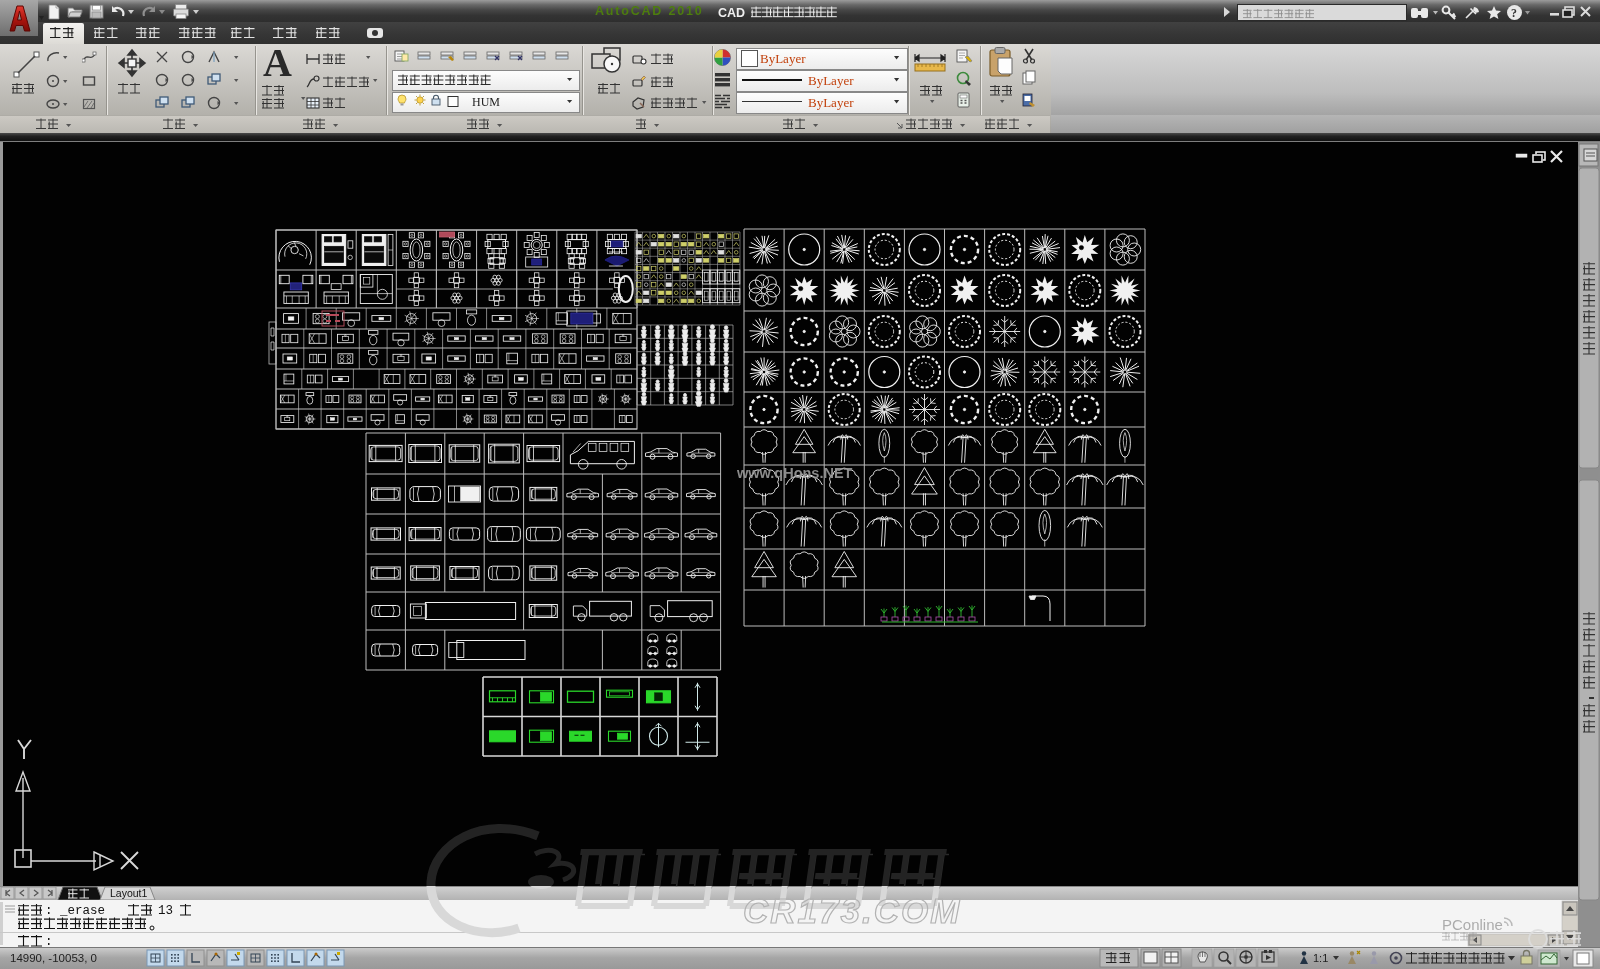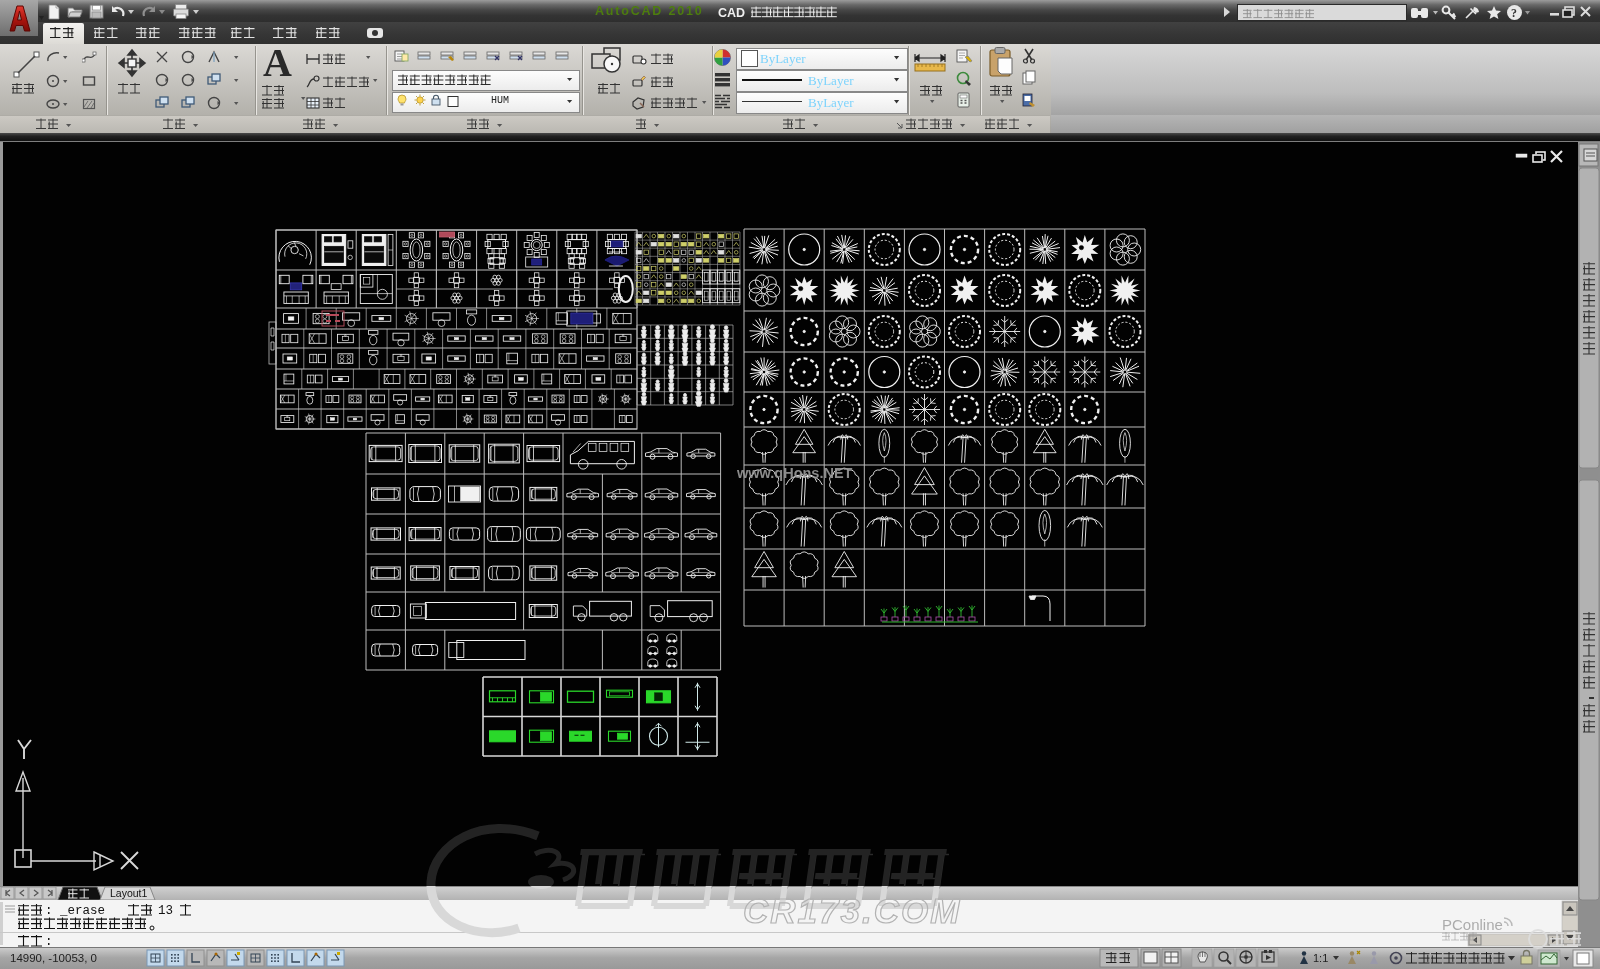--- a/index.html
+++ b/index.html
@@ -13,21 +13,21 @@
 #tabrow{position:absolute;left:0;top:22px;width:1600px;height:22px;
   background:linear-gradient(#414141,#353535 60%,#303030);}
 #activetab{position:absolute;left:43px;top:23px;width:41px;height:21px;
   background:linear-gradient(#f4f3f1,#dddbd6);border-radius:2px 2px 0 0;}
 #ribbon{position:absolute;left:0;top:44px;width:1600px;height:89px;
   background:linear-gradient(#dbd9d5,#b0aea8 85%,#a3a19b);}
 #ribbonlabels{position:absolute;left:0;top:115px;width:1050px;height:18px;
   background:linear-gradient(#ccc9c3,#b9b7b1);border-top:1px solid #aeaca6;}
 .psep{position:absolute;top:46px;width:1px;height:85px;background:#96948e;border-right:1px solid #e8e6e2;}
 .dropbox{position:absolute;background:linear-gradient(#fdfdfd,#ececec);border:1px solid #888;}
-.bylayer{position:absolute;font-family:"Liberation Serif",serif;font-size:13px;color:#7dd3fc;}
+.bylayer{position:absolute;font-family:"Liberation Serif",serif;font-size:13px;color:#c2410c;}
 #ribbonedge{position:absolute;left:0;top:133px;width:1600px;height:9px;
   background:linear-gradient(#4a4a4a,#222 40%,#111);border-bottom:1px solid #7e7e7e;box-sizing:border-box;}
 #canvas{position:absolute;left:0;top:142px;width:1600px;height:744px;background:#020202;}
 #canvasleft{position:absolute;left:0;top:142px;width:3px;height:744px;background:#9a9a9a;}
 #rightpanel{position:absolute;left:1578px;top:142px;width:22px;height:805px;background:#8f8f8f;z-index:6;}
 #mltabs{position:absolute;left:0;top:886px;width:1600px;height:14px;
   background:linear-gradient(#cfcfcf,#b0b0b0);border-top:1px solid #888;}
 #cmdline{position:absolute;left:0;top:900px;width:1600px;height:47px;background:#f4f4f4;}
 #statusbar{position:absolute;left:0;top:947px;width:1600px;height:22px;
   background:linear-gradient(#cbcbcb,#a5a5a5 45%,#989898);border-top:1px solid #777;z-index:7;}
@@ -435,21 +435,21 @@
 <div class="dropbox" style="left:392px;top:92px;width:186px;height:19px"></div>
 <svg style="position:absolute;left:396px;top:94px" width="76" height="15">
     <path d="M6 1 a4 4 0 0 1 4 4 c0 2 -1.5 2.5 -1.5 4 h-5 C3.5 7.5 2 7 2 5 a4 4 0 0 1 4 -4 z" fill="#ffe36e" stroke="#b8962e" stroke-width="0.8"></path>
     <rect x="4.5" y="9.5" width="3" height="2" fill="#999"></rect>
     <circle cx="24" cy="6" r="3.2" fill="#ffd34d" stroke="#b8962e" stroke-width="0.8"></circle>
     <path d="M24 0.5 v2 M24 9.5 v2 M18.5 6 h2 M27.5 6 h2 M20 2 l1.4 1.4 M26.6 8.6 l1.4 1.4 M28 2 l-1.4 1.4 M21.4 8.6 L20 10" stroke="#b8962e" stroke-width="0.9"></path>
     <rect x="36" y="5" width="8" height="6" fill="#cfe0f0" stroke="#456" stroke-width="0.9"></rect>
     <path d="M37.5 5 v-1.2 a2.5 2.5 0 0 1 5 0 V5" fill="none" stroke="#456" stroke-width="1.1"></path>
     <rect x="52" y="2.5" width="10" height="10" fill="#fdfdfd" stroke="#333" stroke-width="1"></rect>
   </svg>
-<div style="position:absolute;left:472px;top:95px;width:40px;height:12px;font-family:Liberation Mono, monospace;font-size:10px;color:#222;margin-left:19px;">HUM</div>
+<div style="position:absolute;left:472px;top:95px;width:40px;height:12px;font-family:Liberation Serif, serif;font-size:12px;color:#222;">HUM</div>
 <svg style="position:absolute;left:566px;top:99px" width="8" height="6">
     <path d="M1 1 l2.6 3 L6.2 1 z" fill="#333"></path>
   </svg>
 <svg style="position:absolute;left:590px;top:46px" width="40" height="36">
     <rect x="2" y="8" width="18" height="14" fill="none" stroke="#333" stroke-width="1.5"></rect>
     <path d="M14 8 V2 h16 v12 h-8" fill="none" stroke="#333" stroke-width="1.5"></path>
     <circle cx="22" cy="18" r="8" fill="#f8f8f8" stroke="#333" stroke-width="1.5"></circle>
     <circle cx="22" cy="18" r="1.2" fill="#333"></circle>
   </svg>
 <svg style="position:absolute;left:598px;top:82px" width="26" height="12">

